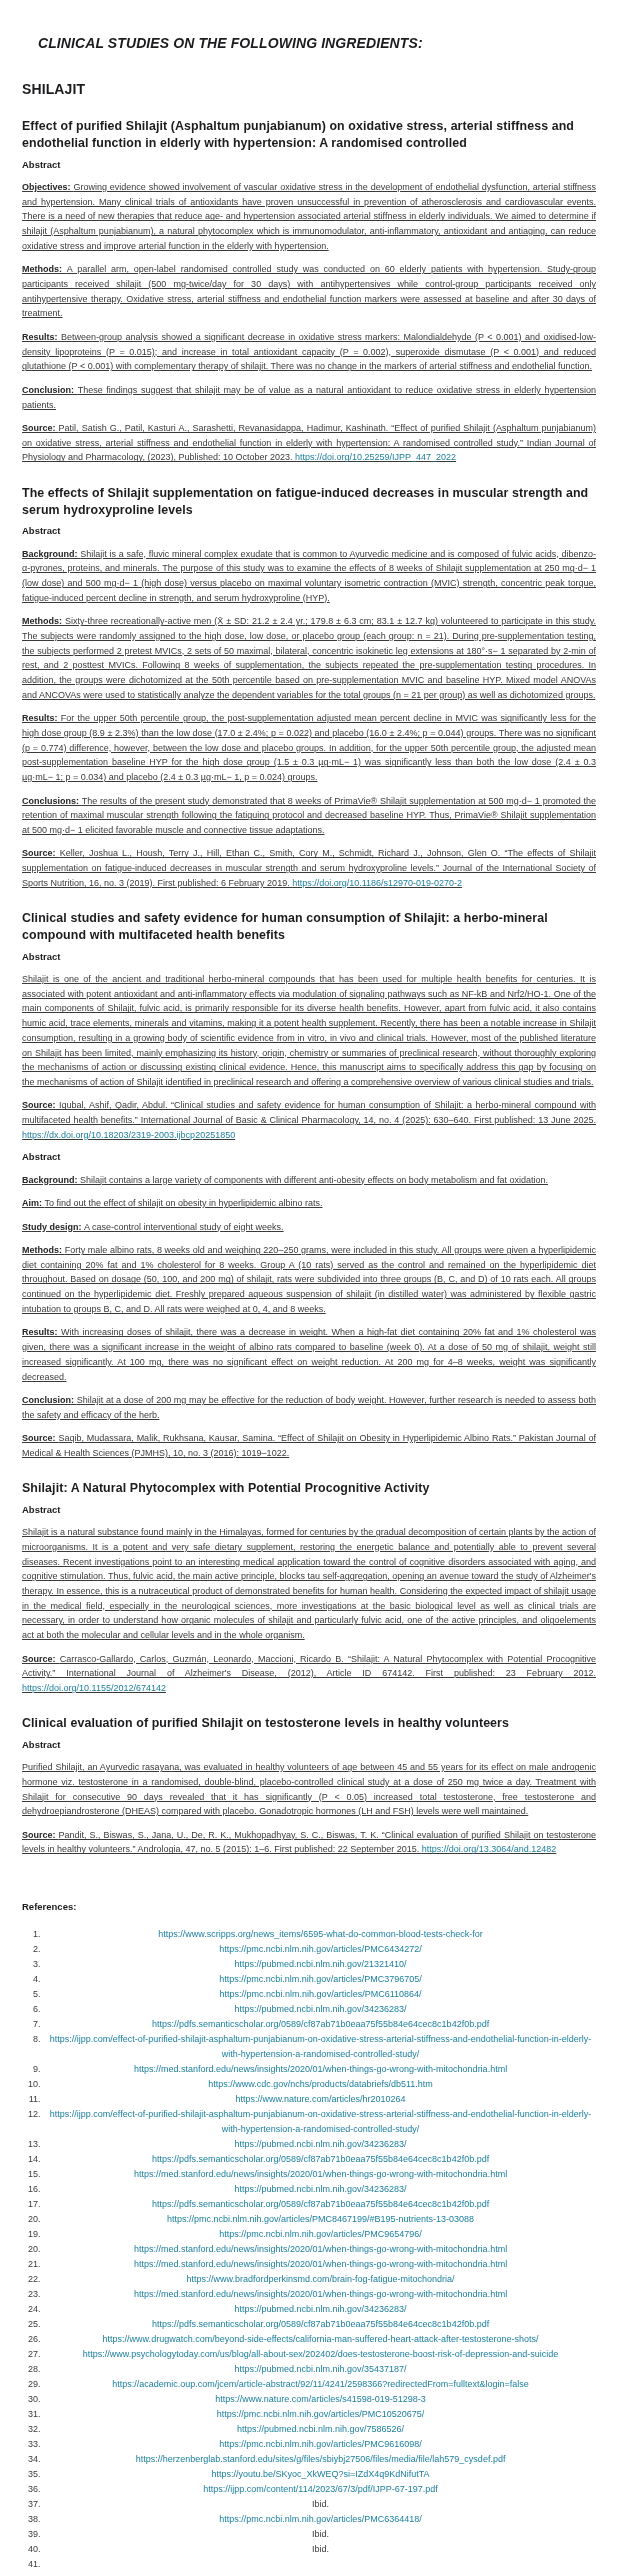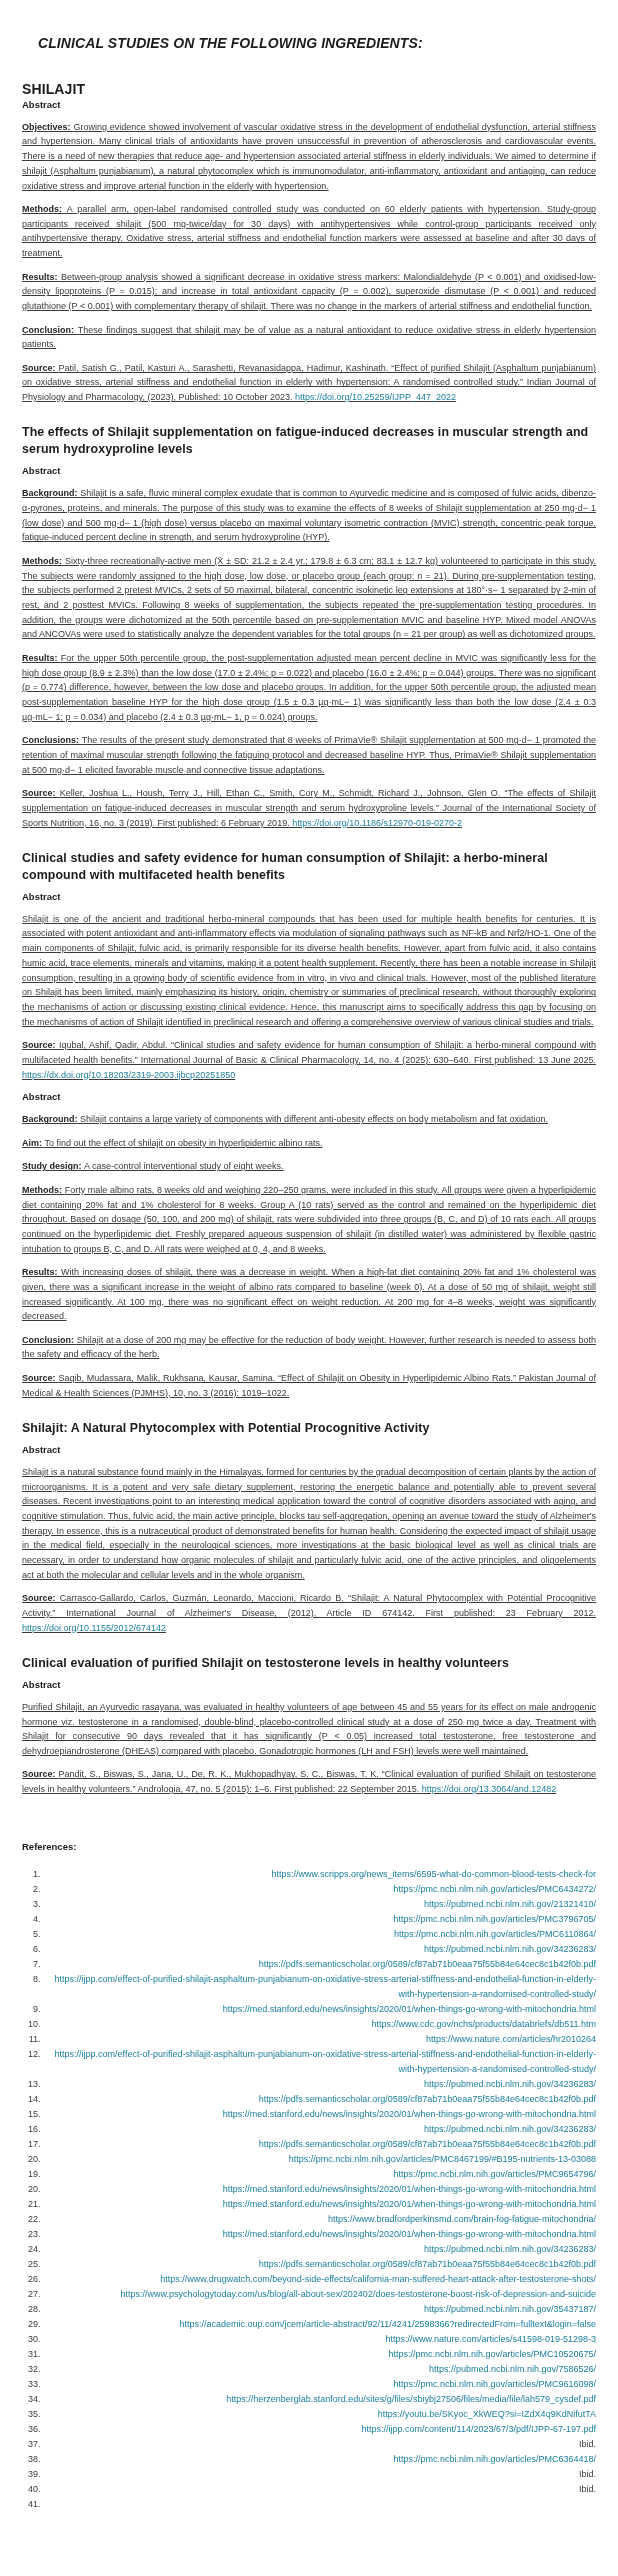--- a/index.html
+++ b/index.html
@@ -90,37 +90,38 @@
   }
   .ref-num{
     flex:0 0 18.5px;
     text-align:right;
     margin-right:4.6px;
     color:var(--body);
     white-space:nowrap;
   }
   .ref-body{
     flex:1;
-    text-align:right;
+    text-align:center;
     overflow-wrap:anywhere;
   }
   .ref-plain{color:var(--body);}
 </style>
 </head>
 <body>
 
 <div class="page">
 
   <h1 class="main-title">CLINICAL STUDIES ON THE FOLLOWING INGREDIENTS:</h1>
 
   <h1 class="ingredient-title">SHILAJIT</h1>
 
   <main>
 
       <section class="study">
+        <h2 class="study-title">Effect of purified Shilajit (Asphaltum punjabianum) on oxidative stress, arterial stiffness and endothelial function in elderly with hypertension: A randomised controlled</h2>
         <h3 class="abstract-label">Abstract</h3>
         <div>
       <p class="para"><b class="para-label">Objectives: </b><span>Growing evidence showed involvement of vascular oxidative stress in the development of endothelial dysfunction, arterial stiffness and hypertension. Many clinical trials of antioxidants have proven unsuccessful in prevention of atherosclerosis and cardiovascular events. There is a need of new therapies that reduce age- and hypertension associated arterial stiffness in elderly individuals. We aimed to determine if shilajit (Asphaltum punjabianum), a natural phytocomplex which is immunomodulator, anti-inflammatory, antioxidant and antiaging, can reduce oxidative stress and improve arterial function in the elderly with hypertension.</span></p>
 
       <p class="para"><b class="para-label">Methods: </b><span>A parallel arm, open-label randomised controlled study was conducted on 60 elderly patients with hypertension. Study-group participants received shilajit (500 mg-twice/day for 30 days) with antihypertensives while control-group participants received only antihypertensive therapy. Oxidative stress, arterial stiffness and endothelial function markers were assessed at baseline and after 30 days of treatment.</span></p>
 
       <p class="para"><b class="para-label">Results: </b><span>Between-group analysis showed a significant decrease in oxidative stress markers: Malondialdehyde (P &lt; 0.001) and oxidised-low-density lipoproteins (P = 0.015); and increase in total antioxidant capacity (P = 0.002), superoxide dismutase (P &lt; 0.001) and reduced glutathione (P &lt; 0.001) with complementary therapy of shilajit. There was no change in the markers of arterial stiffness and endothelial function.</span></p>
 
       <p class="para"><b class="para-label">Conclusion: </b><span>These findings suggest that shilajit may be of value as a natural antioxidant to reduce oxidative stress in elderly hypertension patients.</span></p>
 

